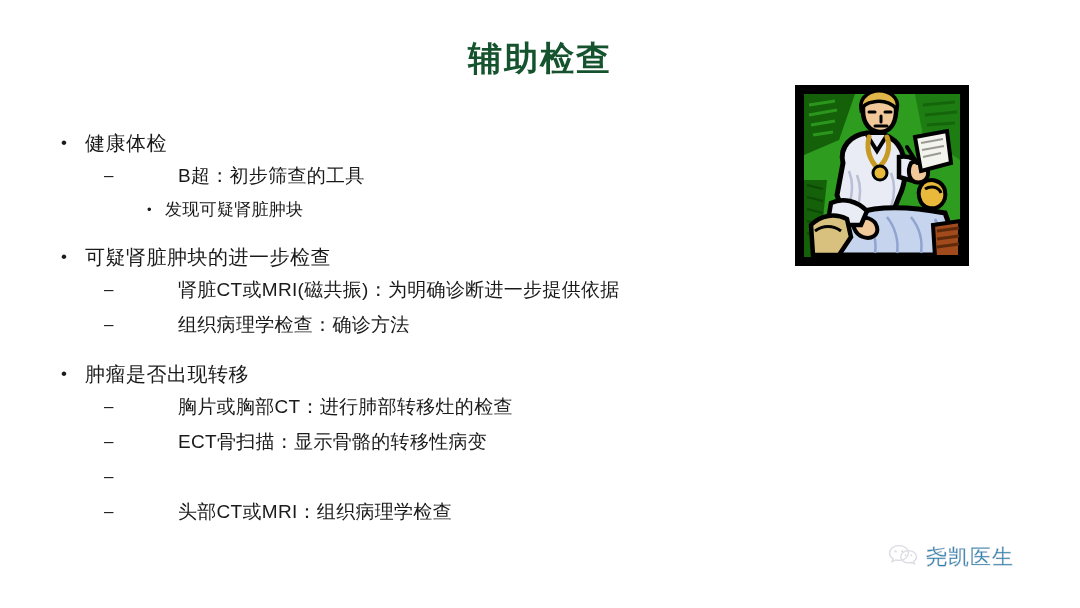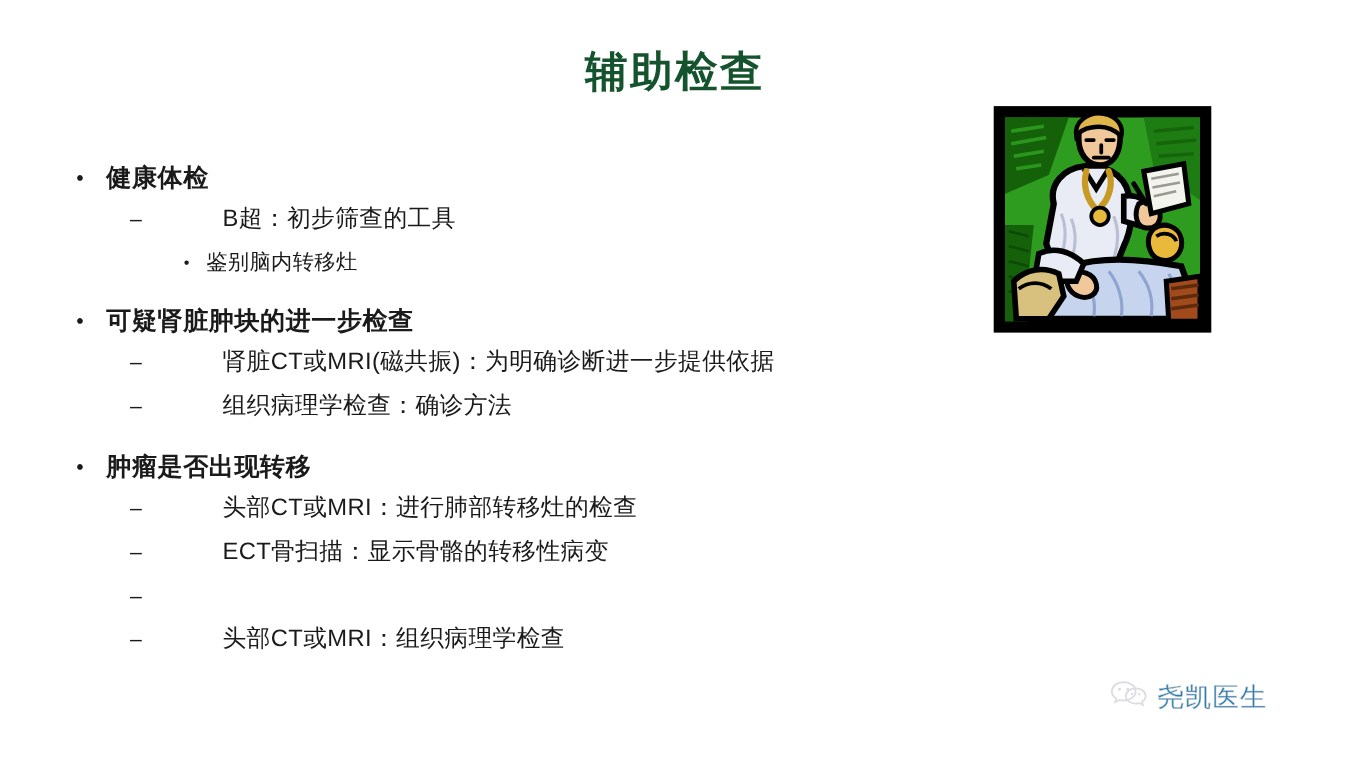--- a/index.html
+++ b/index.html
@@ -54,21 +54,21 @@
     width: 30px;
     flex: 0 0 30px;
     font-size: 17px;
     line-height: 30px;
     text-align: left;
     padding-left: 6px;
     box-sizing: border-box;
   }
   .lvl1 .txt {
     font-size: 20px;
-    font-weight: bold;
+    font-weight: normal;
     line-height: 30px;
     letter-spacing: 0.5px;
   }
 
   
   .lvl2 {
     margin-left: 49px;
     margin-bottom: 7px;
   }
   .lvl2 .marker {
@@ -149,21 +149,21 @@
       <div class="row lvl1">
         <span class="marker">•</span>
         <span class="txt">健康体检</span>
       </div>
       <div class="row lvl2">
         <span class="marker">–</span>
         <span class="txt">B超：初步筛查的工具</span>
       </div>
       <div class="row lvl3">
         <span class="marker">•</span>
-        <span class="txt">鉴别脑内转移灶</span>
+        <span class="txt">发现可疑肾脏肿块</span>
       </div>
     </div>
 
     <div class="grp-spacer"></div>
 
     <div class="grp">
       <div class="row lvl1">
         <span class="marker">•</span>
         <span class="txt">可疑肾脏肿块的进一步检查</span>
       </div>
@@ -179,21 +179,21 @@
 
     <div class="grp-spacer"></div>
 
     <div class="grp">
       <div class="row lvl1">
         <span class="marker">•</span>
         <span class="txt">肿瘤是否出现转移</span>
       </div>
       <div class="row lvl2">
         <span class="marker">–</span>
-        <span class="txt">头部CT或MRI：进行肺部转移灶的检查</span>
+        <span class="txt">胸片或胸部CT：进行肺部转移灶的检查</span>
       </div>
       <div class="row lvl2">
         <span class="marker">–</span>
         <span class="txt">ECT骨扫描：显示骨骼的转移性病变</span>
       </div>
       <div class="row lvl2">
         <span class="marker">–</span>
       </div>
       <div class="row lvl2">
         <span class="marker">–</span>

